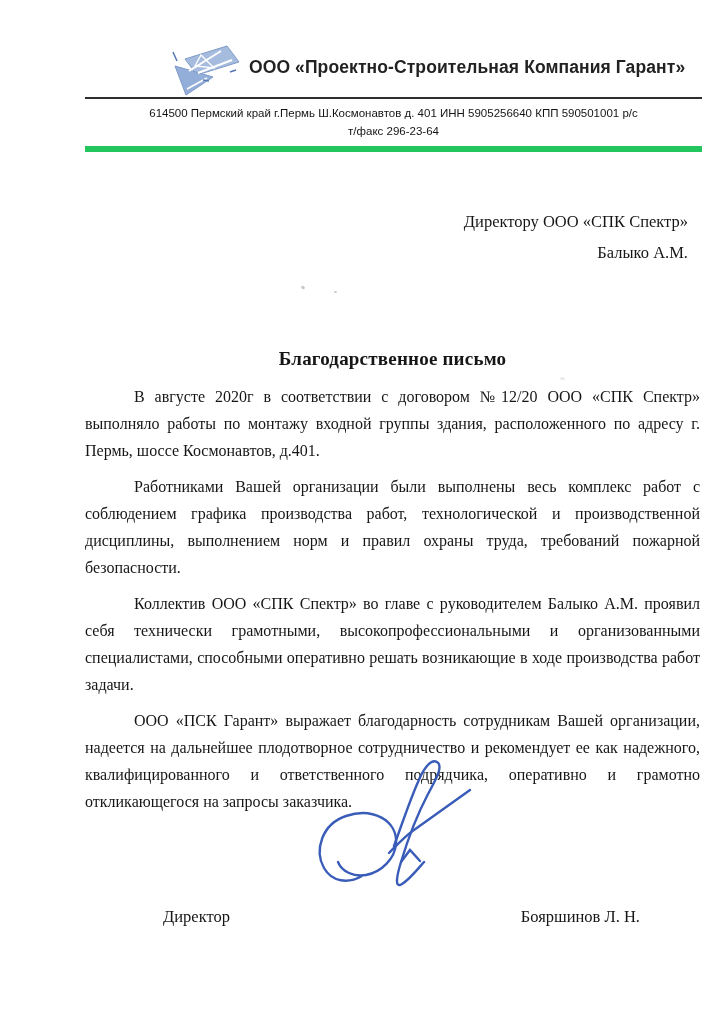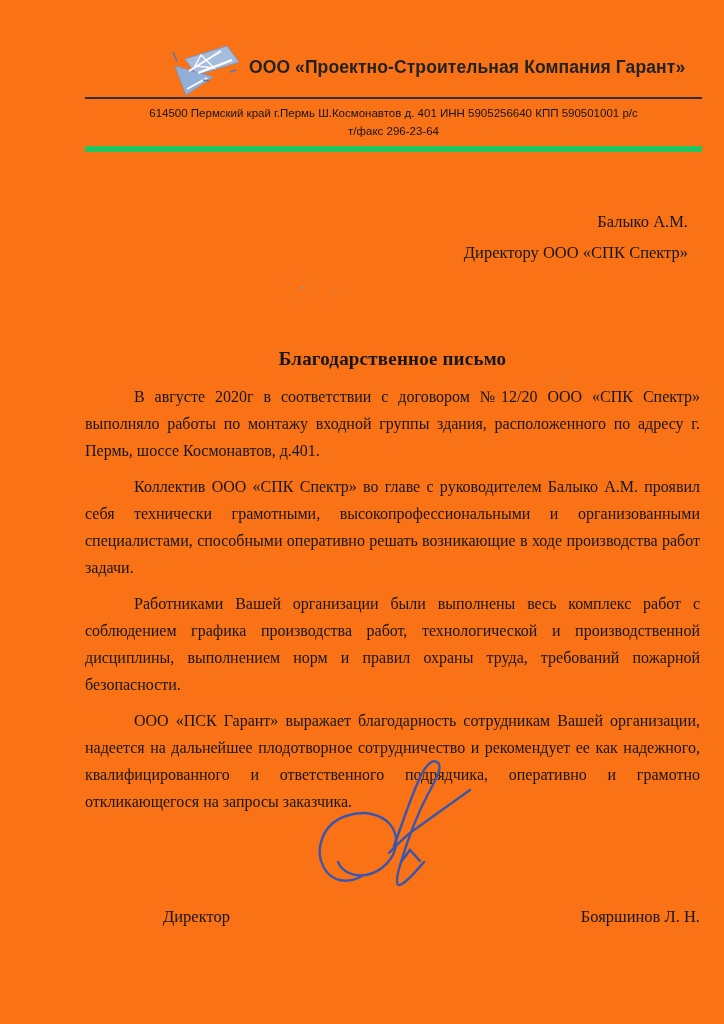--- a/index.html
+++ b/index.html
@@ -1,19 +1,19 @@
 <!DOCTYPE html>
 <html><head>
 <meta charset="utf-8">
 <style>
   html,body{margin:0;padding:0;background:#e8e8e8;}
   .page{
     position:relative;
     width:724px;height:1024px;
-    background:#f97316;
+    background:#ffffff;
     margin:0 auto;
     font-family:"Liberation Serif","DejaVu Serif",serif;
     color:#161616;
     overflow:hidden;
   }
   
   .header-band{
     margin:0 22px 0 85px;
     padding-top:38px;
     border-bottom:2px solid #2e2e2e;
@@ -65,21 +65,21 @@
   }
   .letter-body p:first-of-type{margin-top:13px;}
   
   .sign-row{
     margin:92px 24px 0 85px;
     width:615px;
     display:flex;justify-content:space-between;align-items:center;
     font-size:16.5px;
   }
   .sign-position{margin-left:78px;}
-  .sign-name{}
+  .sign-name{margin-right:60px;}
   .autograph{position:absolute;left:308px;top:754px;width:178px;height:188px;z-index:2;pointer-events:none;}
 </style>
 </head>
 <body>
 
 <div class="page">
 
   <div class="header-band">
     <div class="logo-wrap">
       <svg viewBox="0 0 76 58" width="76" height="58" aria-hidden="true">
@@ -93,33 +93,33 @@
     </div>
     <div class="company-name">ООО «Проектно-Строительная Компания Гарант»</div>
   </div>
 
   <div class="requisites">
     <div>614500 Пермский край г.Пермь Ш.Космонавтов д. 401 ИНН 5905256640 КПП 590501001 р/с</div>
     <div>т/факс 296-23-64</div>
   </div>
 
   <div class="addressee">
+    <div>Директору ООО «СПК Спектр»</div>
     <div>Балыко А.М.</div>
-    <div>Директору ООО «СПК Спектр»</div>
   </div>
 
   <div class="speck s1"></div>
   <div class="speck s2"></div>
   <div class="speck s3"></div>
 
   <div class="letter-body">
     <div class="letter-title">Благодарственное письмо</div>
     <p>В августе 2020г в соответствии с договором №12/20 ООО «СПК Спектр» выполняло работы по монтажу входной группы здания, расположенного по адресу г. Пермь, шоссе Космонавтов, д.401.</p>
+    <p>Работниками Вашей организации были выполнены весь комплекс работ с соблюдением графика производства работ, технологической и производственной дисциплины, выполнением норм и правил охраны труда, требований пожарной безопасности.</p>
     <p>Коллектив ООО «СПК Спектр» во главе с руководителем Балыко А.М. проявил себя технически грамотными, высокопрофессиональными и организованными специалистами, способными оперативно решать возникающие в ходе производства работ задачи.</p>
-    <p>Работниками Вашей организации были выполнены весь комплекс работ с соблюдением графика производства работ, технологической и производственной дисциплины, выполнением норм и правил охраны труда, требований пожарной безопасности.</p>
     <p>ООО «ПСК Гарант» выражает благодарность сотрудникам Вашей организации, надеется на дальнейшее плодотворное сотрудничество и рекомендует ее как надежного, квалифицированного и ответственного подрядчика, оперативно и грамотно откликающегося на запросы заказчика.</p>
   </div>
 
   <div class="sign-row">
     <span class="sign-position">Директор</span>
     <span class="sign-name">Бояршинов Л. Н.</span>
   </div>
 
   <svg class="autograph" viewBox="0 0 178 188" aria-hidden="true">
     <g fill="none" stroke="#2f54b5" stroke-width="2.4" stroke-linecap="round" opacity="0.95">

